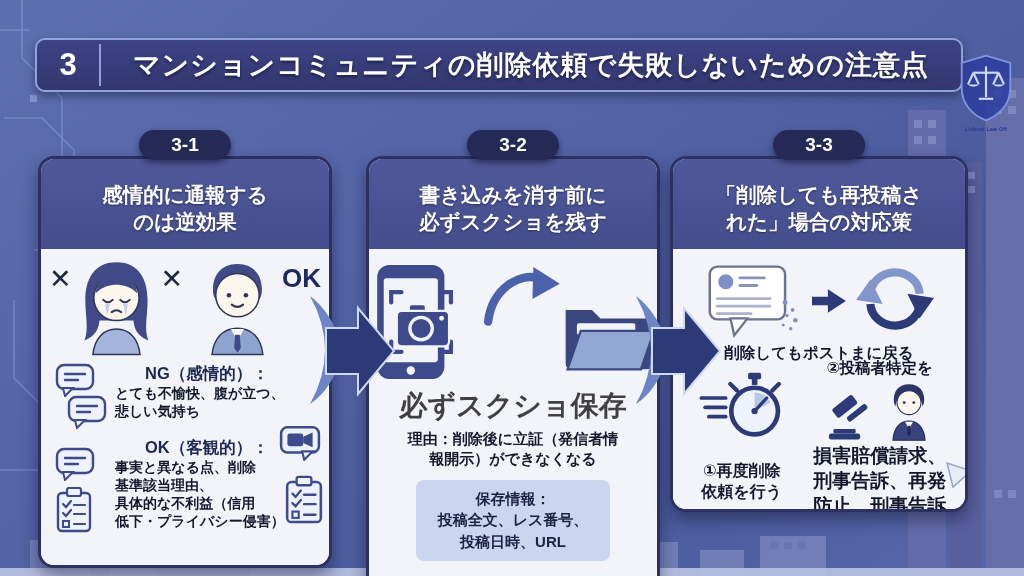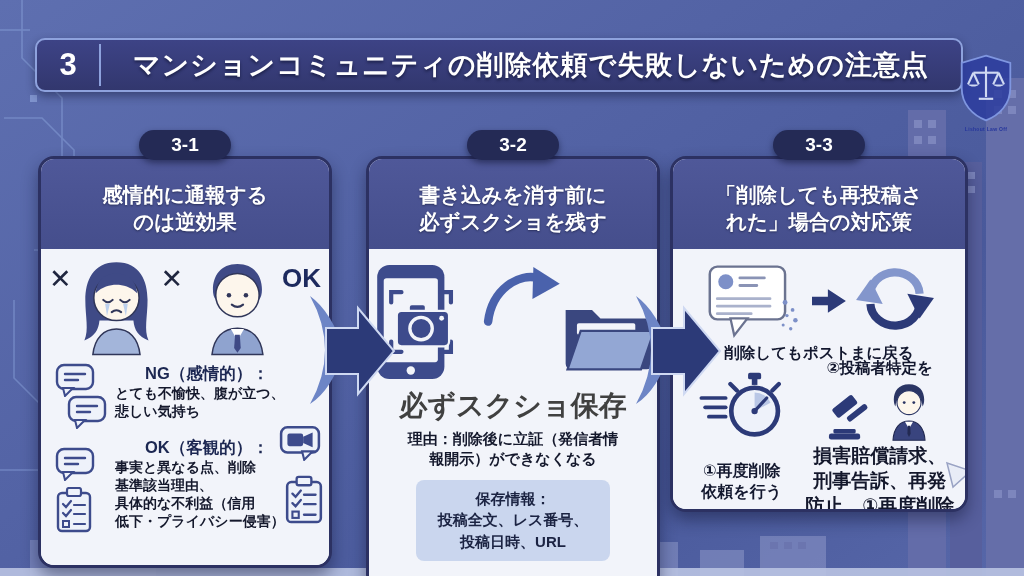--- a/index.html
+++ b/index.html
@@ -417,21 +417,21 @@
                 <circle cx="29" cy="27" r="1.8" fill="#2b3564"></circle>
                 <circle cx="41" cy="27" r="1.8" fill="#2b3564"></circle>
                 <path d="M15,74 C16,58 24,50 35,50 C46,50 54,58 55,74 Z" fill="#39447e" stroke="#232a52" stroke-width="1.4"></path>
                 <polygon points="30,51 35,60 40,51" fill="#ffffff"></polygon>
                 <polygon points="33.5,56 36.5,56 37,66 35,70 33,66" fill="#232a52"></polygon>
               </svg>
             </div>
             <div class="c3-lines" style="margin-top:2px;text-align:center">
               <span>損害賠償請求、</span>
               <span>刑事告訴、再発</span>
-              <span>防止。①再度削除</span>
+              <span>防止。刑事告訴</span>
             </div>
           </div>
         </div>
       </div>
       <svg class="tail3" width="28" height="28" viewBox="0 0 28 28">
         <polygon points="2,2 26,10 8,26" fill="#e8ecf6" stroke="#9aa3c4" stroke-width="1.5"></polygon>
       </svg>
     </div>
   </div>
 

